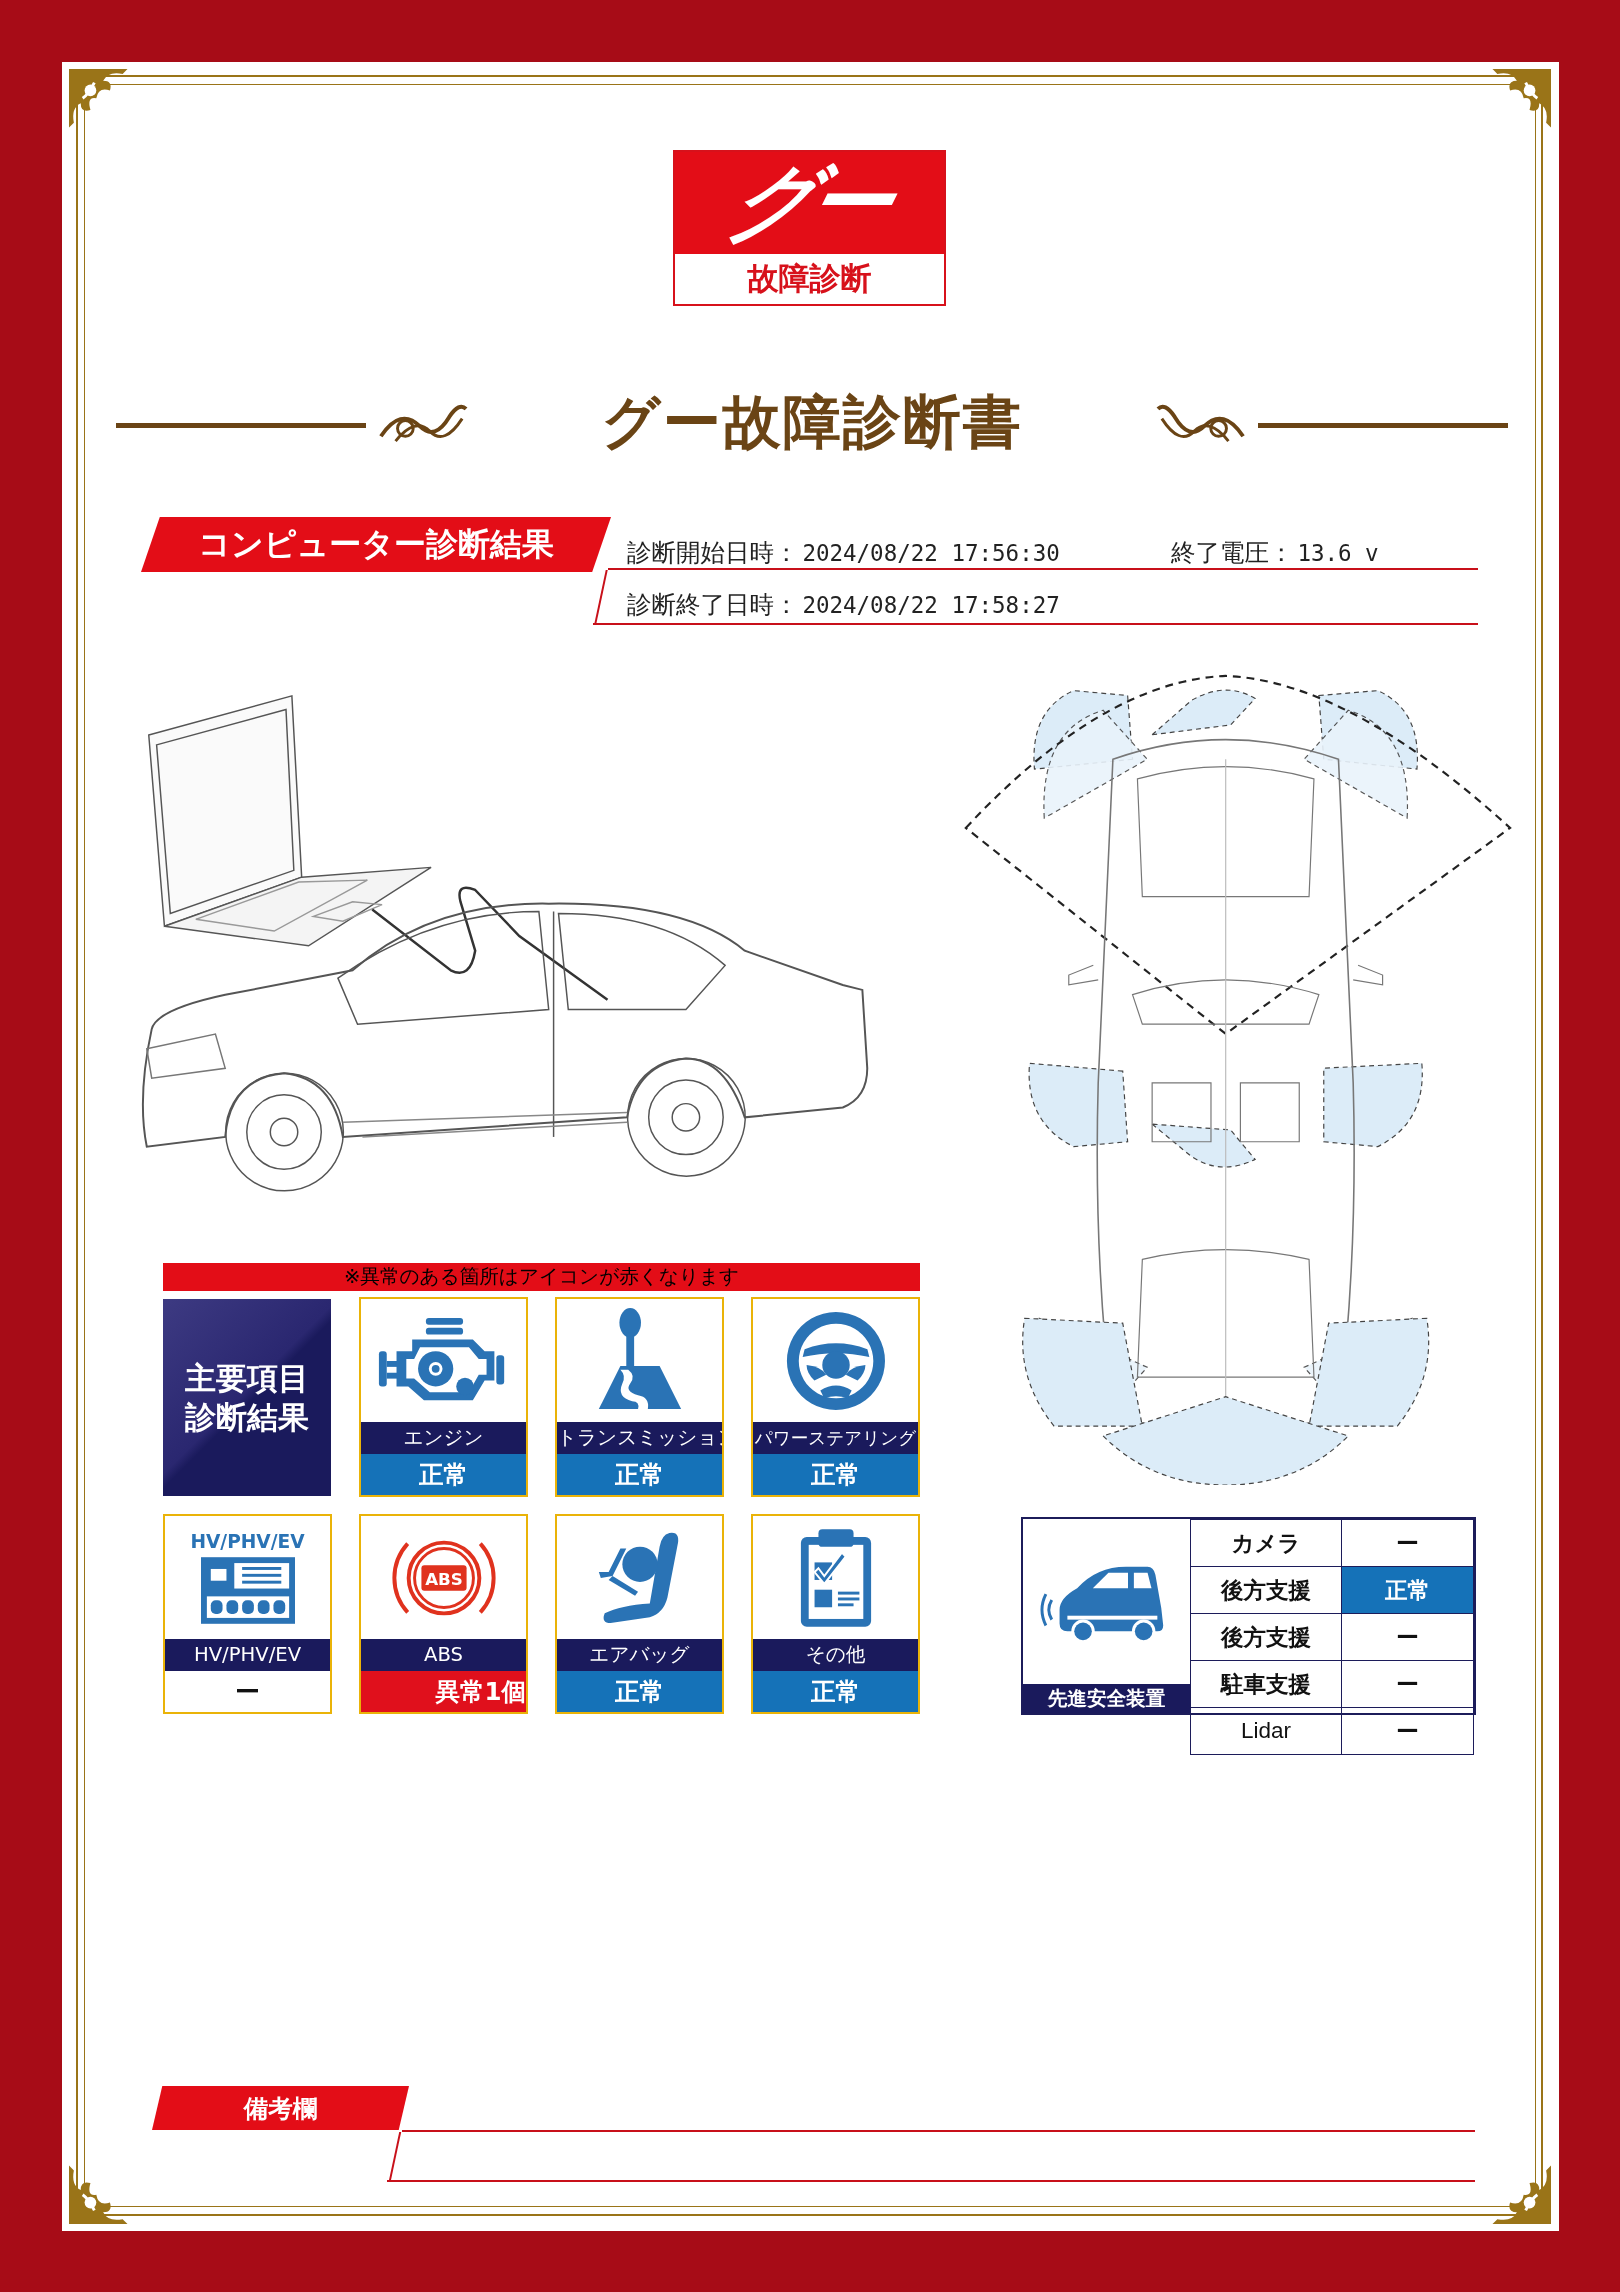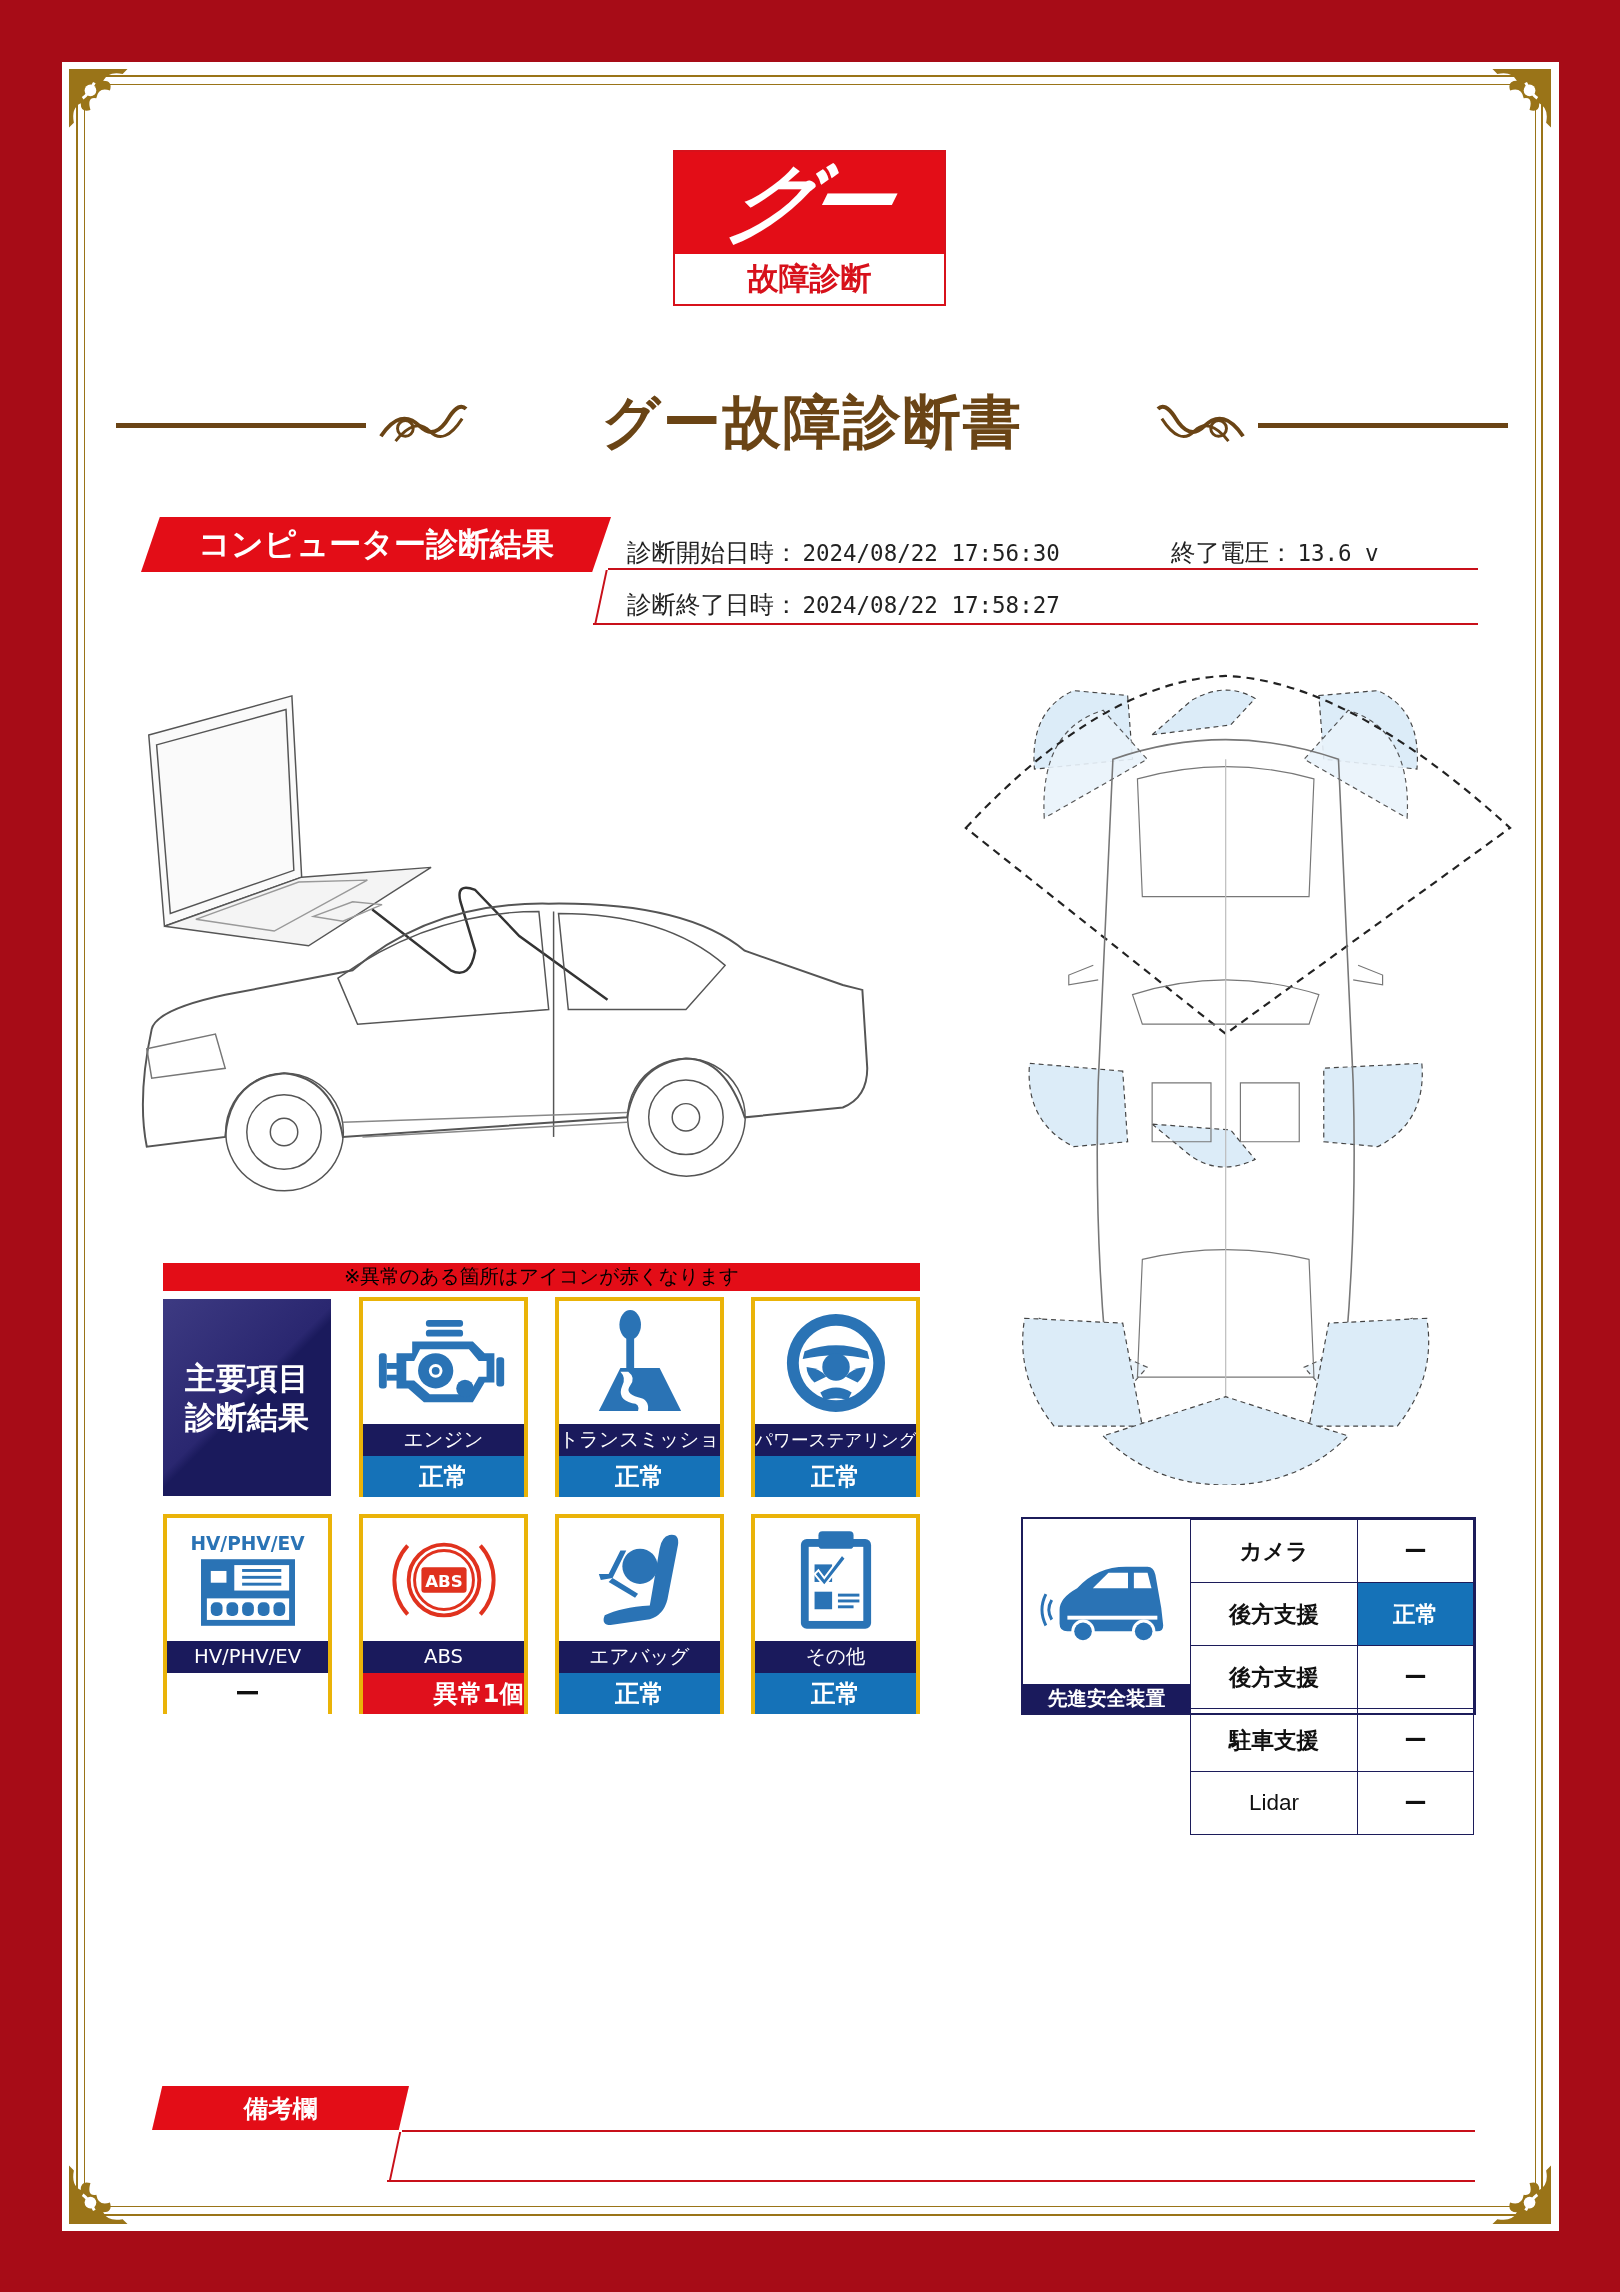--- a/index.html
+++ b/index.html
@@ -28,33 +28,33 @@
   .meta-line{position:absolute;height:2px;background:#c8101a;}
   .meta-text{position:absolute;font-size:24.5px;color:#222;white-space:nowrap;}
   .meta-text .val{font-family:"DejaVu Sans Mono","Liberation Mono",monospace;font-size:22.5px;margin-left:3.9px;}
   .slant{position:absolute;width:2px;background:#c8101a;transform:skewX(-12deg);}
 
   .illus{position:absolute;}
   .notice{position:absolute;left:163px;top:1263px;width:757px;height:28px;background:#e30d17;color:#000000;font-size:19.6px;text-align:center;line-height:28px;}
 
   .main-label{position:absolute;left:163px;top:1299px;width:168px;height:197px;background:linear-gradient(135deg,#3d3a82 0%,#2a2770 48%,#1a1a5c 52%,#1a1a5c 100%);color:#fff;font-weight:bold;font-size:31px;line-height:39px;display:flex;align-items:center;justify-content:center;text-align:center;}
 
-  .card{position:absolute;width:169px;height:200px;border:4px solid #eab308;box-sizing:border-box;background:#fff;}
+  .card{position:absolute;width:169px;height:200px;border:2px solid #eab308;box-sizing:border-box;background:#fff;}
   .card .icon-area{position:absolute;left:0;top:0;width:100%;height:123px;display:flex;align-items:center;justify-content:center;}
   .card .name{position:absolute;left:0;top:123px;width:100%;height:32px;background:#1a1a5c;color:#fff;text-align:center;line-height:32px;font-size:19.6px;white-space:nowrap;overflow:hidden;}
   .card .status{position:absolute;left:0;top:155px;width:100%;height:41px;text-align:center;line-height:41px;font-size:24.5px;font-weight:bold;color:#fff;}
   .status.ok{background:#1572b8;}
   .status.ng{background:#e0101c;text-align:right;}
   .status.na{background:#fff;color:#111;}
 
   .adas{position:absolute;left:1021px;top:1517px;width:455px;height:198px;border:2px solid #1c1c5a;box-sizing:border-box;background:#fff;}
   .adas-icon{position:absolute;left:0;top:0;width:167px;height:167px;display:flex;align-items:center;justify-content:center;}
   .adas-label{position:absolute;left:0;bottom:0;width:167px;height:29px;background:#1a1a5c;color:#fff;font-weight:bold;font-size:19.6px;text-align:center;line-height:29px;}
   .adas-table{position:absolute;left:167px;top:0;width:284px;border-collapse:collapse;}
-  .adas-table td{border:1.5px solid #1c1c5a;height:38px;padding:12px;text-align:center;font-size:22.5px;font-weight:bold;color:#111;}
+  .adas-table td{border:1.5px solid #1c1c5a;height:38px;padding:4px;text-align:center;font-size:22.5px;font-weight:bold;color:#111;}
   .adas-table td.k{width:142px;}
   .adas-table td.v.ok{background:#1572b8;color:#fff;}
 
   .remarks-head{left:152px;top:2086px;width:257px;height:44px;font-size:24.5px;}
 </style>
 </head>
 <body>
 
 <div class="sheet"></div>
 <div class="frame-outer"></div>

